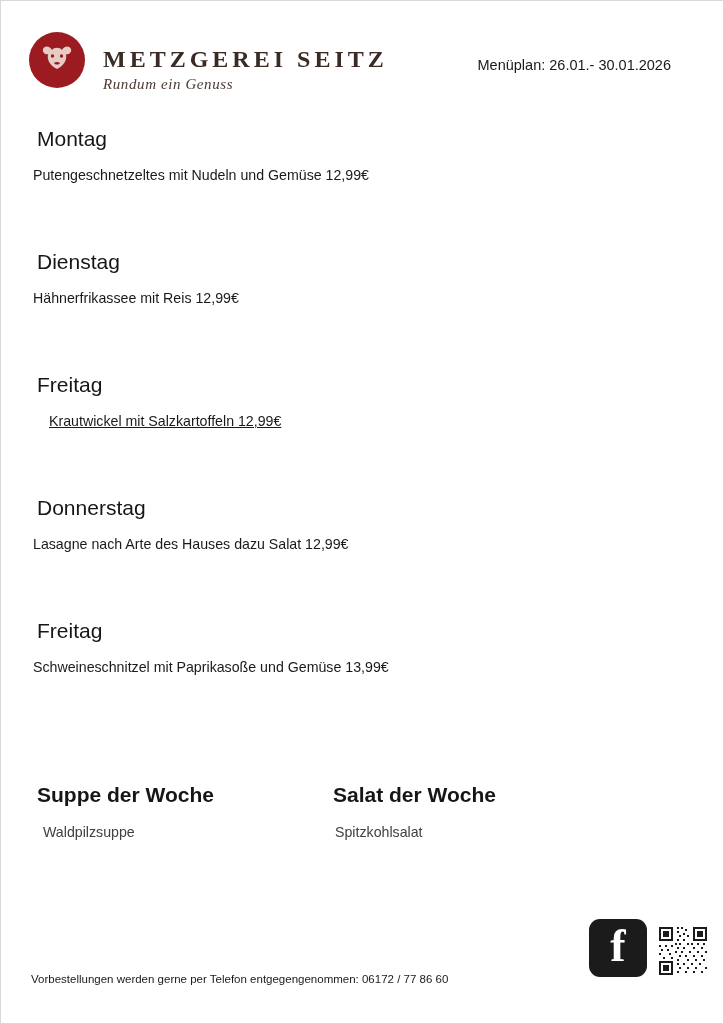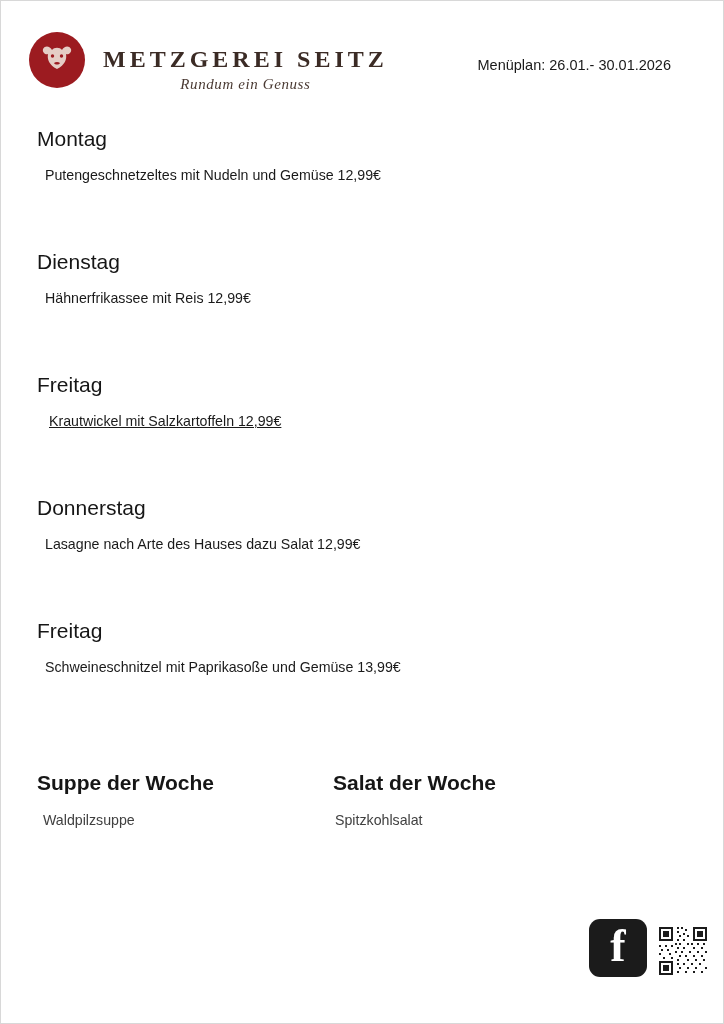--- a/index.html
+++ b/index.html
@@ -64,21 +64,20 @@
     color: #3b2b25;
     white-space: nowrap;
   }
   .brand-sub {
     font-family: "Liberation Serif", serif;
     font-style: italic;
     font-size: 15px;
     color: #4a3a33;
     letter-spacing: 0.6px;
     margin-top: 6px;
-    text-align: center;
   }
   .menu-range {
     position: absolute;
     right: 54px;
     top: 38px;
     font-size: 14.5px;
     color: #1a1a1a;
     white-space: nowrap;
   }
 
@@ -96,38 +95,38 @@
   .day-title {
     position: absolute;
     left: 36px;
     top: 0;
     font-size: 21px;
     font-weight: normal;
     color: #161616;
   }
   .day-dish {
     position: absolute;
-    left: 44px;
+    left: 32px;
     top: 40px;
     font-size: 14.2px;
     color: #1a1a1a;
   }
   .day.indent .day-dish { left: 48px; text-decoration: underline; }
 
   
   .extras {
     position: absolute;
     top: 770px;
     left: 0;
     width: 724px;
     height: 80px;
   }
   .extra-col {
     position: absolute;
-    top: 0;
+    top: 12px;
   }
   .extra-col.left { left: 36px; }
   .extra-col.right { left: 332px; }
   .extra-title {
     font-size: 21px;
     font-weight: bold;
     color: #161616;
   }
   .extra-item {
     font-size: 14.2px;
@@ -233,20 +232,21 @@
     <div class="extra-col left">
       <div class="extra-title">Suppe der Woche</div>
       <div class="extra-item">Waldpilzsuppe</div>
     </div>
     <div class="extra-col right">
       <div class="extra-title">Salat der Woche</div>
       <div class="extra-item">Spitzkohlsalat</div>
     </div>
   </div>
 
+  <div class="footer-note">Vorbestellungen werden gerne per Telefon entgegengenommen: 06172 / 77 86 60</div>
 
   <div class="fb-badge">
     <span class="f">f</span>
   </div>
 
   <div class="qr">
     <svg width="52" height="52" viewBox="0 0 52 52" aria-hidden="true">
       <rect x="0" y="0" width="52" height="52" fill="#ffffff"></rect>
       <g fill="#1b1b1b">
         <rect x="2" y="2" width="14" height="14"></rect>

